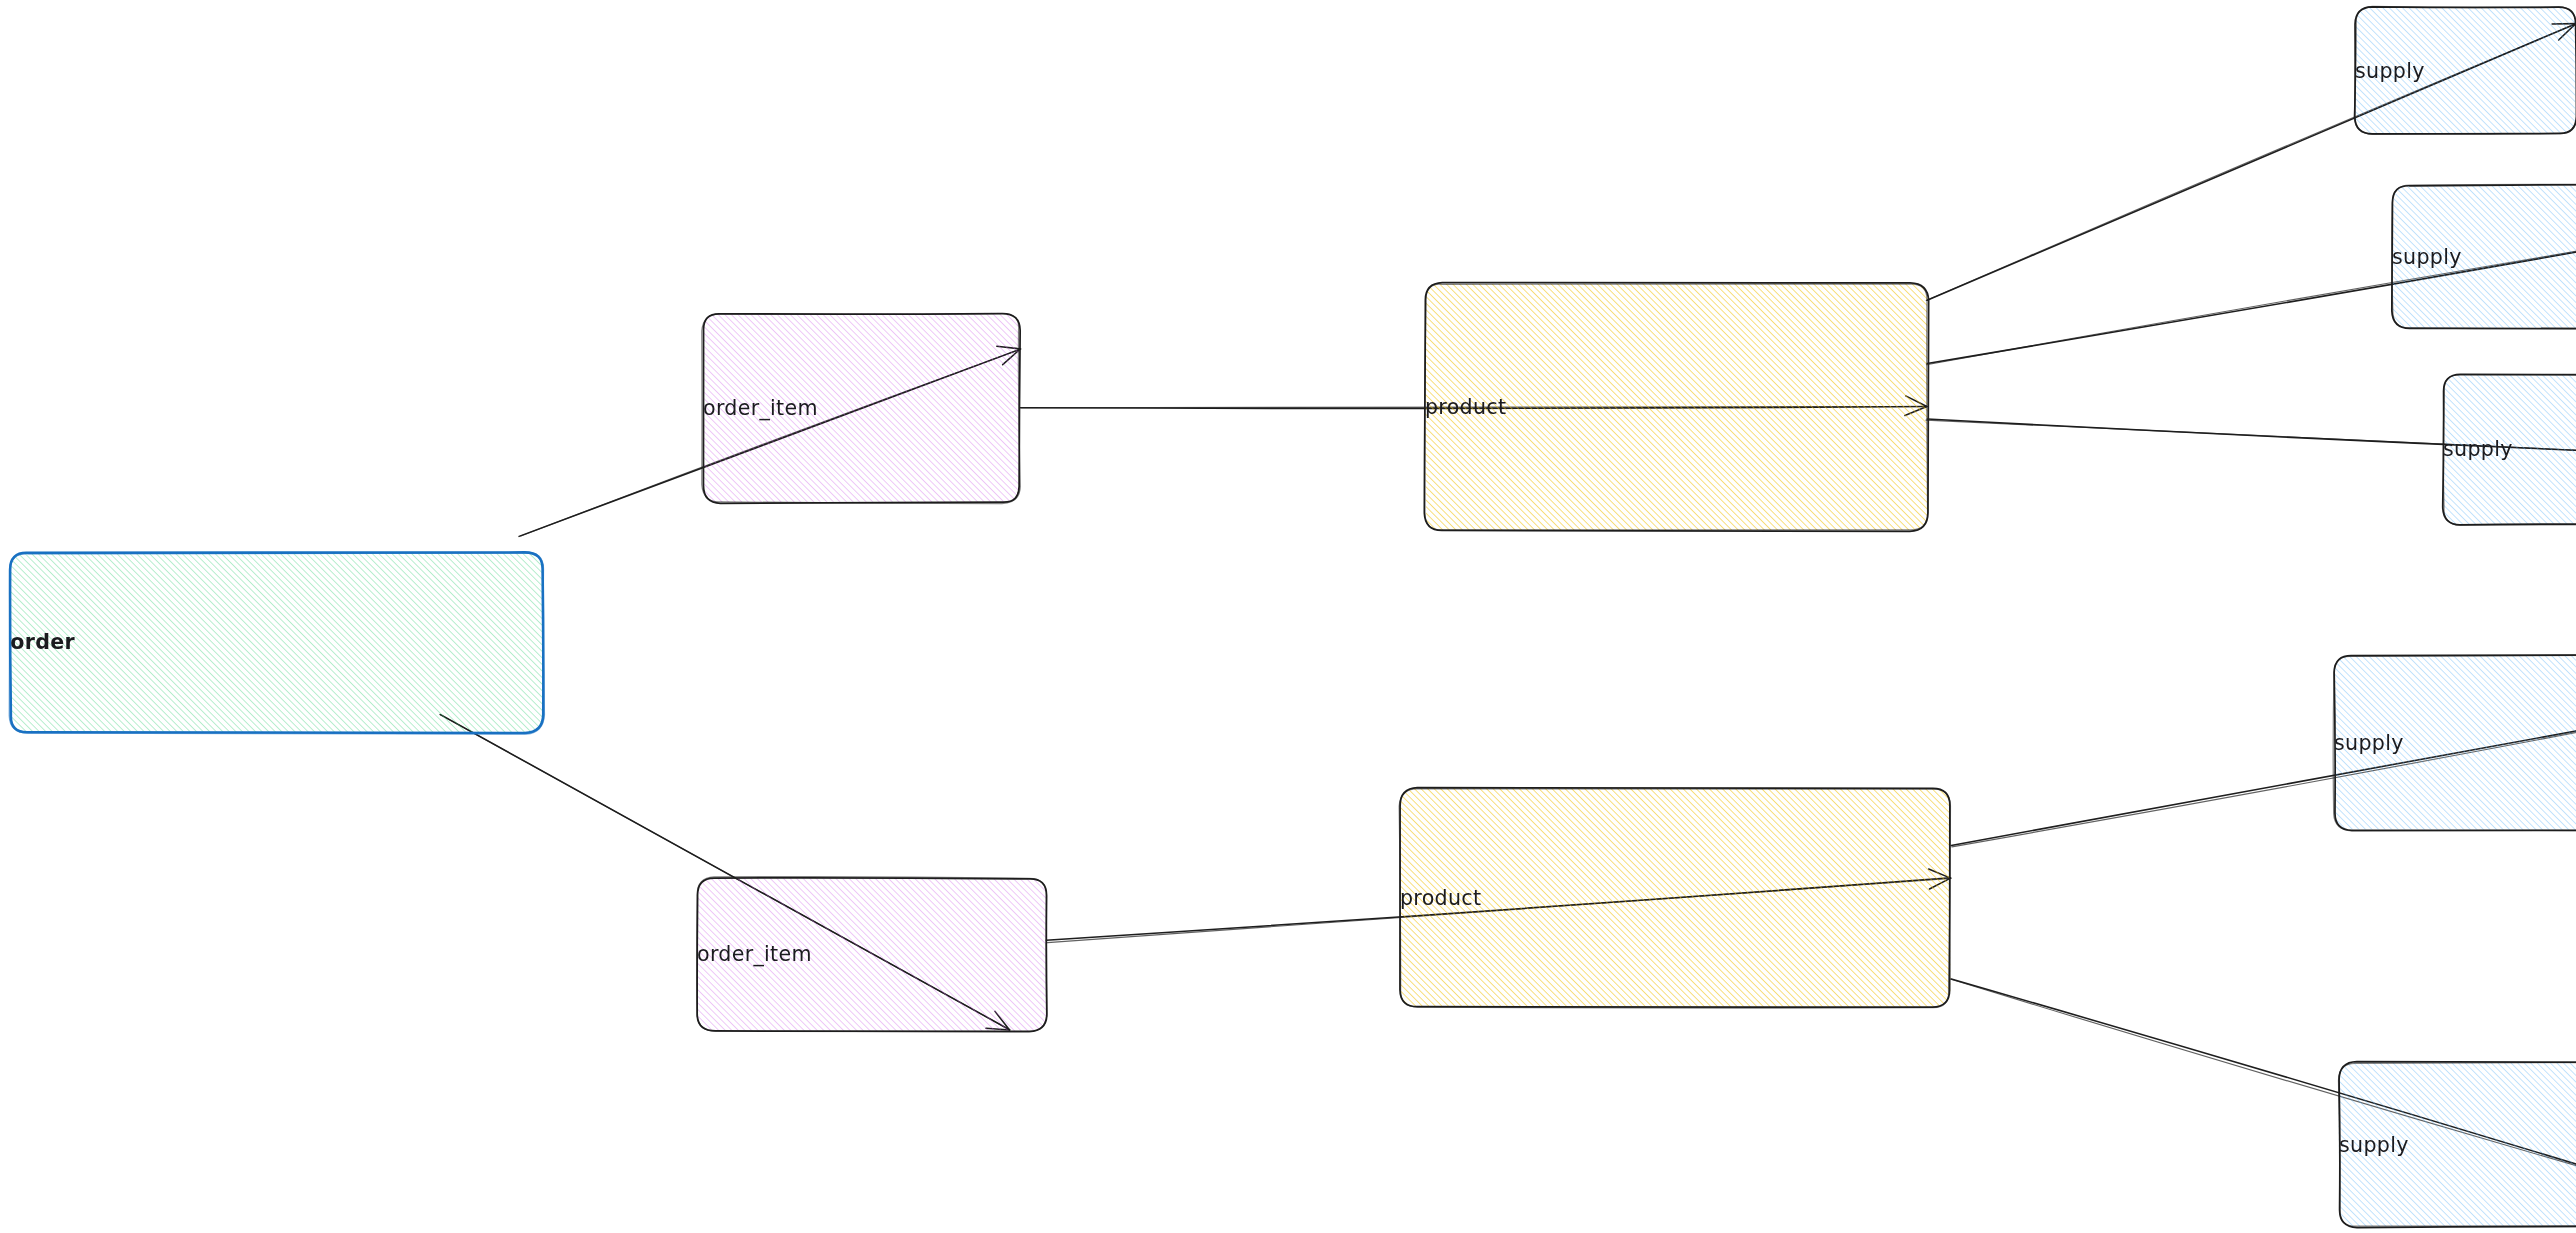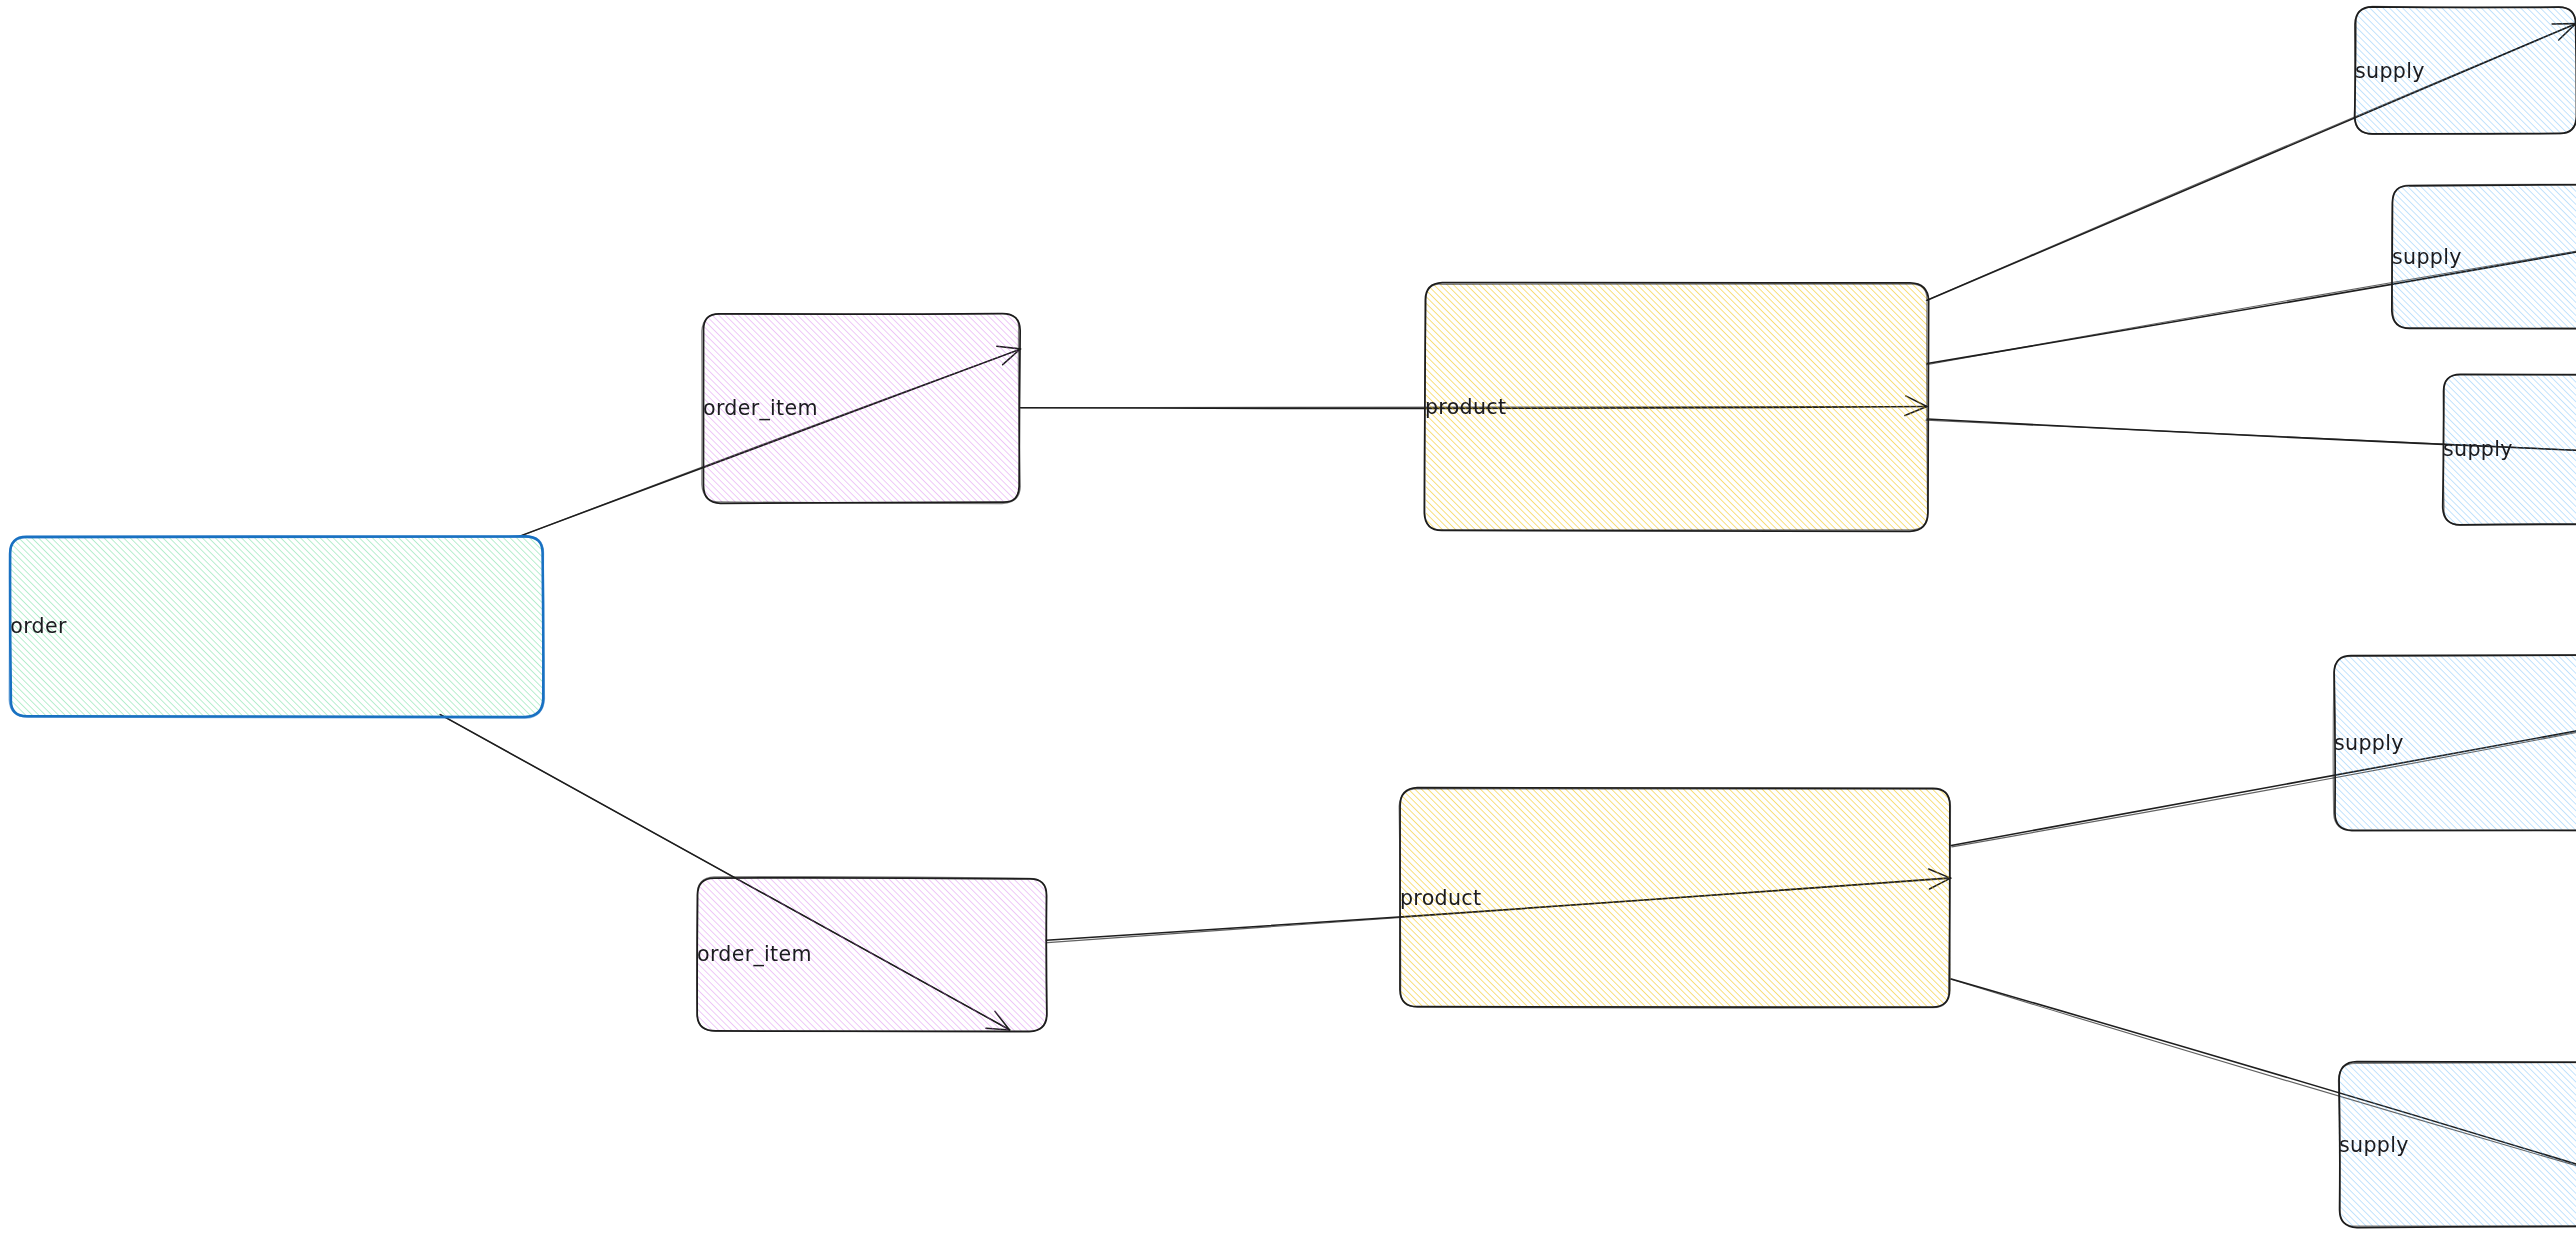--- a/index.html
+++ b/index.html
@@ -69,21 +69,21 @@
         <path d="M5236,1376.962293071735 L5198.745782917706,1403.9460531800912" stroke="#1e1e1e" stroke-width="3" stroke-linecap="round" fill="none"></path>
         <path d="M5236,1376.962293071735 L5190.985415554187,1367.4919611255586" stroke="#1e1e1e" stroke-width="3" stroke-linecap="round" fill="none"></path>
       </g>
       <g>
         <path d="M3787.496120955795,1900.7871250111632 Q4492.623385944404,2104.885970008201 5194.448836286739,2319.0097288346183" fill="none" stroke="#1e1e1e" stroke-width="3" stroke-linecap="round" opacity="1"></path>
         <path d="M3785.3497167737223,1900.8787935149878 Q4485.9867326831445,2115.6405221238874 5193.804915032117,2319.0372293857654" fill="none" stroke="#1e1e1e" stroke-width="2.2" stroke-linecap="round" opacity="0.7"></path>
         <path d="M5194,2319.087616099071 L5148.163005648725,2322.956717912303" stroke="#1e1e1e" stroke-width="3" stroke-linecap="round" fill="none"></path>
         <path d="M5194,2319.087616099071 L5158.661114819995,2289.639981317404" stroke="#1e1e1e" stroke-width="3" stroke-linecap="round" fill="none"></path>
       </g>
     </svg>
-<div class="node" style="left: 10.3px; top: 536px; width: 533px; height: 180px;">
+<div class="node" style="left: 10.3px; top: 552px; width: 533px; height: 180px; font-weight: bold;">
       <svg class="shape" viewBox="-8 -8 1051 366" width="541" height="189" style="left: -4.1px; top: -4.1px; width: 541px; height: 189px;">
         <defs>
           <pattern id="hatch-order" width="9" height="9" patternUnits="userSpaceOnUse" patternTransform="rotate(-45)">
             <line x1="0" y1="0" x2="0" y2="9" stroke="#2ecc71" stroke-width="2.2" opacity="0.6"></line>
           </pattern>
         </defs>
         <path d="M32.87183893634938,-0.016608785837888718 Q518.9940896638669,-1.239981730445288 1001.684239357477,-1.0701986749190837 Q1035,0 1035.1055897371843,33.80920424964279 Q1034.5696607293328,176.01423623978627 1035.3275913556572,315.07564273825847 Q1035,350 1001.3701257011853,350.91926913079806 Q520.1630456874612,348.61314558011946 34.76936621265486,348.9970477283932 Q0,350 0.23266668850556016,314.55816491297446 Q1.740621387725696,173.8016497274395 0.8556228666566312,35.37506969808601 Q0,0 32.87183893634938,-0.016608785837888718 Z" fill="url(#hatch-order)" stroke="none"></path>
         <path d="M32.68591947900131,0.7384079012554139 Q515.0734906860162,-0.029531160159967818 999.7692290628329,-0.0333436019718647 Q1035,0 1034.4227650738321,33.0122954454273 Q1036.5019427809166,172.83998648538255 1035.680163826095,314.97517772810534 Q1035,350 999.8470725652296,350.68811497697607 Q518.1448182861786,350.3703108419897 34.11659938027151,349.3522982511204 Q0,350 1.4693203121423721,315.28573763836175 Q-0.49252426943276073,174.55581103831065 -0.07560466672293842,33.492531715659425 Q0,0 32.68591947900131,0.7384079012554139 Z" fill="none" stroke="#1971c2" stroke-width="5" stroke-linecap="round" opacity="1"></path>
         <path d="M36.33594502098858,2.2969713985919955 Q520.1130477761478,1.2767132225167008 1003.2654064705596,0.7246616975404322 Q1035,0 1035.4588904427364,31.732173684053123 Q1033.8454096179082,170.59290446281432 1037.3239125700668,315.89056830853224 Q1035,350 1003.4494764563627,352.40899437936025 Q518.828566274168,349.4959377646819 35.411660867929456,350.47203961154446 Q0,350 -0.9864480669610203,317.09594324855135 Q0.1596216181479394,176.59030245394447 0.090958081651479,32.21953668631613 Q0,0 36.33594502098858,2.2969713985919955 Z" fill="none" stroke="#1971c2" stroke-width="4" stroke-linecap="round" opacity="0.55"></path>
       </svg>

